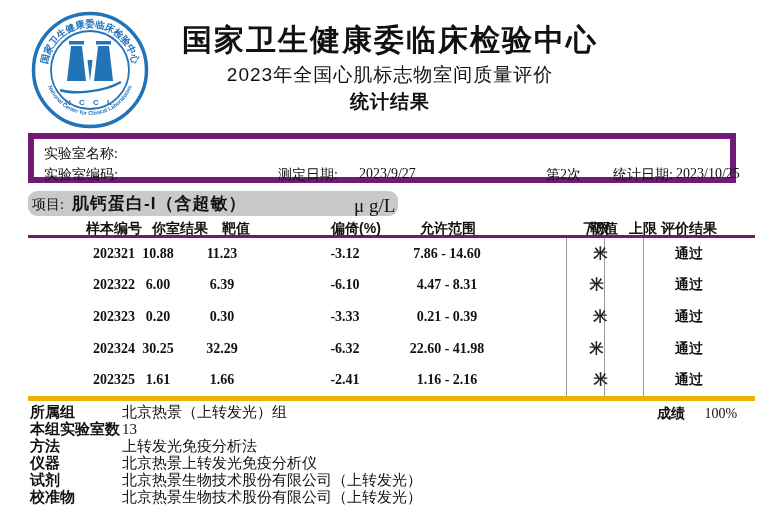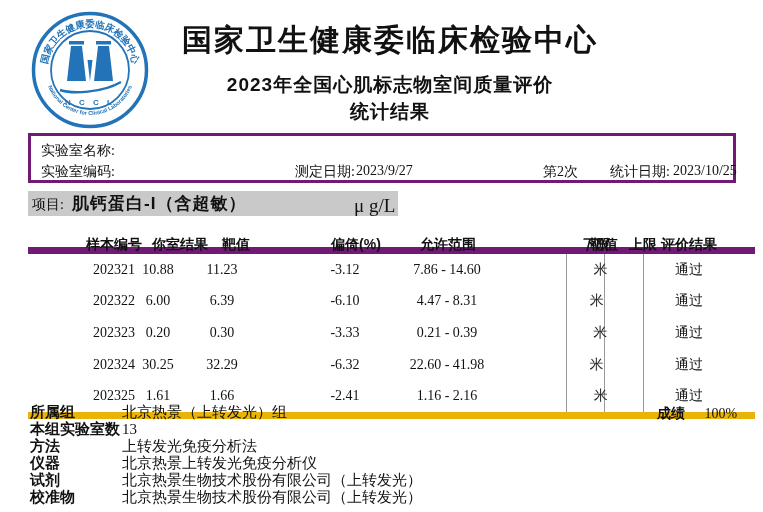--- a/index.html
+++ b/index.html
@@ -5,46 +5,46 @@
   * { margin:0; padding:0; box-sizing:border-box; }
   html,body { width:763px; height:512px; background:#ffffff; }
   body { font-family:"Liberation Serif","DejaVu Serif",serif; color:#111; position:relative; overflow:hidden; }
 
   .sans { font-family:"Liberation Sans","DejaVu Sans",sans-serif; }
 
   
   .logo { position:absolute; left:30px; top:10px; width:120px; height:120px; }
   .titles { position:absolute; left:150px; top:20px; width:480px; text-align:center; }
   .org-title { font-size:30px; font-weight:bold; letter-spacing:2px; color:#111; }
-  .sub1 { font-size:19px; font-weight:bold; margin-top:11px; letter-spacing:1px; }
+  .sub1 { font-size:19px; font-weight:normal; margin-top:1px; letter-spacing:1px; }
   .sub2 { font-size:19px; font-weight:bold; margin-top:1px; letter-spacing:1px; }
 
   
   .infobox { position:absolute; left:28px; top:133px; width:708px; height:50px;
-             border:3px solid #701a75; font-size:14px; }
+             border:6px solid #701a75; font-size:14px; }
   .infobox span { position:absolute; white-space:nowrap; }
   .ib-name  { left:10px;  top:6px; }
   .ib-code  { left:10px;  top:27px; }
-  .ib-mdl   { left:264px; top:27px; }
+  .ib-mdl   { left:244px; top:27px; }
   .ib-mdv   { left:325px; top:27px; }
   .ib-round { left:512px; top:27px; }
   .ib-sdl   { left:579px; top:27px; }
   .ib-sdv   { left:642px; top:27px;font-family:Liberation Serif, serif; }
 
   
-  .projectbar { position:absolute; left:28px; top:191px; width:370px; height:25px; background:#c9c9c9; }
+  .projectbar { position:absolute; left:28px; top:191px; width:370px; height:25px; background:#c9c9c9;border-radius:9px; }
   .prj-label { position:absolute; left:4px;  top:5px;  font-size:14px; }
   .prj-name  { position:absolute; left:44px; top:1px;  font-size:17px; font-weight:bold; letter-spacing:1px; }
   .prj-unit  { position:absolute; left:326px; top:4px; font-size:19px; }
 
   
   .rtable { position:absolute; left:28px; top:220px; width:727px; }
-  .thead  { position:relative; height:18px; border-bottom:7px solid #701a75; font-size:14px; font-weight:bold;margin-top:16px; }
+  .thead  { position:relative; height:18px; border-bottom:3px solid #701a75; font-size:14px; font-weight:bold; }
   .thead .hc { position:absolute; top:0; transform:translateX(-50%); white-space:nowrap; }
-  .rows { position:relative; border-bottom:7px solid #eab308; }
+  .rows { position:relative; border-bottom:5px solid #eab308;font-weight:bold; }
   .trow { position:relative; height:31.6px; font-size:14px; }
   .trow .rc { position:absolute; top:50%; transform:translate(-50%,-50%); white-space:nowrap; }
   .scale { position:absolute; left:520px; top:0; bottom:0; width:112px; }
   .vl { position:absolute; top:0; bottom:0; width:1px; background:#999; }
   .vl1 { left:18px; } .vl2 { left:56px; } .vl3 { left:95px; }
   .marker { position:absolute; top:50%; transform:translate(-50%,-50%); font-size:14px; color:#222; }
   .c-sample { left:86px; }  .c-result { left:130px; } .c-target { left:194px; }
   .c-bias   { left:317px; } .c-range  { left:419px; } .c-eval   { left:661px; }
   .h-sample { left:86px; }  .h-result { left:152px; } .h-target { left:208px; }
   .h-bias   { left:328px; } .h-range  { left:420px; }

